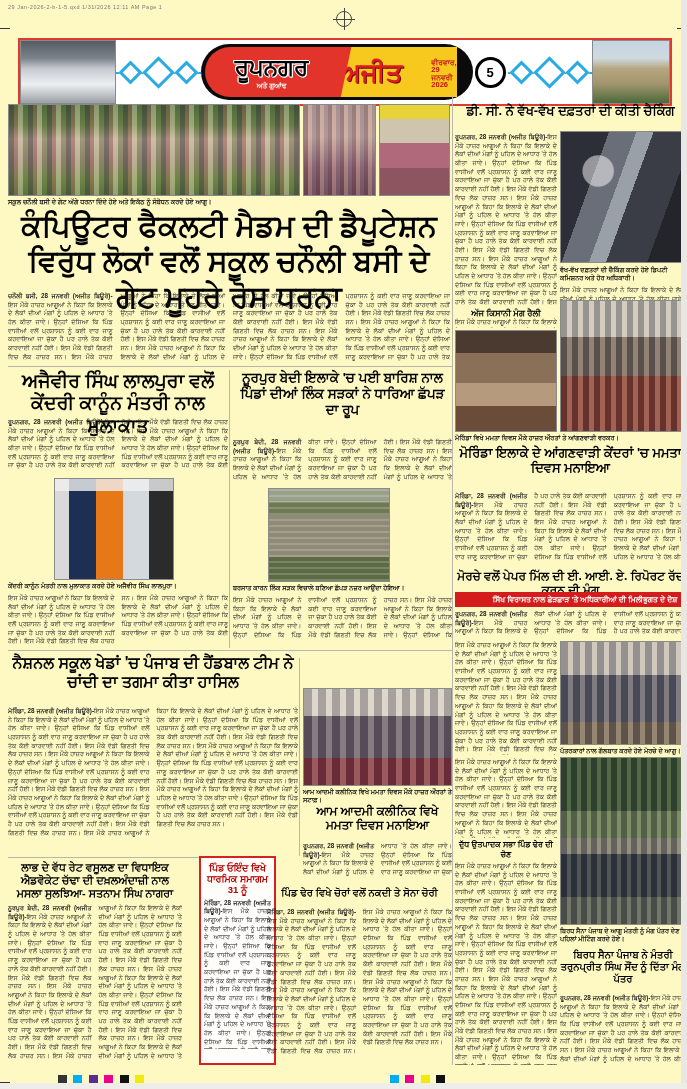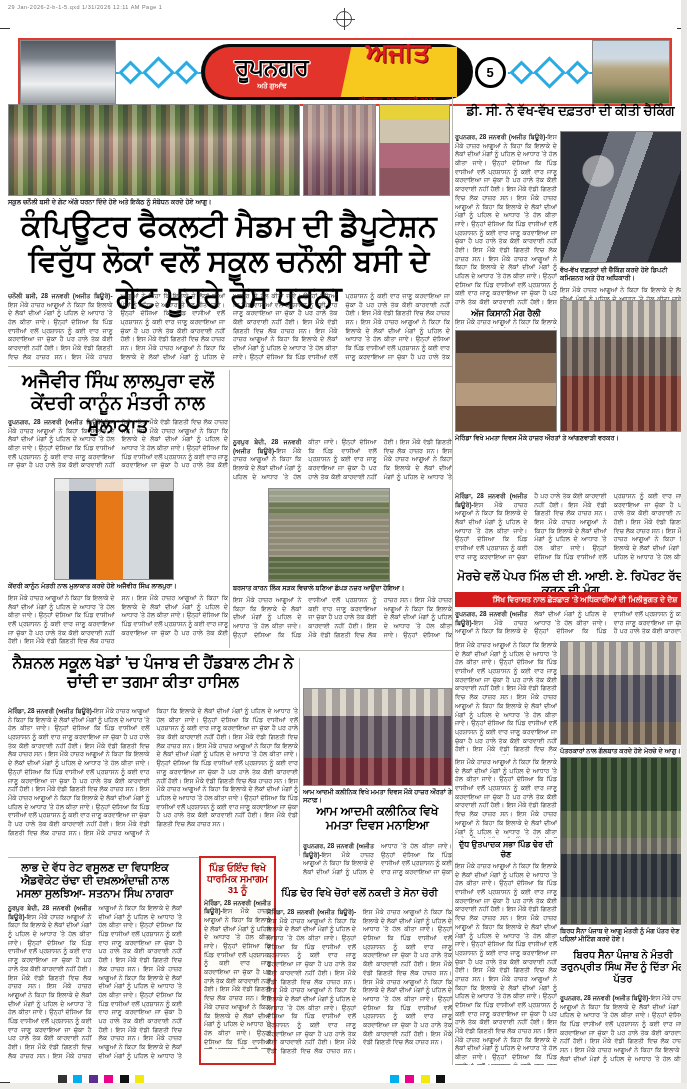--- a/index.html
+++ b/index.html
@@ -1,35 +1,35 @@
 <!DOCTYPE html>
 <html><head>
 <meta charset="utf-8">
 <style>
   html,body{margin:0;padding:0;background:#e8e6e1;}
-  #page{position:relative;width:687px;height:1089px;background:#ffffff;overflow:hidden;
+  #page{position:relative;width:687px;height:1089px;background:#fef9c3;overflow:hidden;
         font-family:"Liberation Sans","DejaVu Sans",sans-serif;color:#1a1a1a;}
   .abs{position:absolute;}
   
   #masthead{left:18px;top:38px;width:650px;height:64px;border:2px solid #e0392e;
             display:flex;align-items:stretch;background:#fff;}
   .mh-photo{flex:0 0 auto;border-right:1px solid #e0392e;}
   .ph-gurdwara{width:96px;background:linear-gradient(180deg,#565b63 0%,#7d838c 28%,#c7cbd1 45%,#edeff1 70%,#9aa0a6 100%);}
   .ph-fort{width:78px;border-left:1px solid #e0392e;border-right:none;
            background:linear-gradient(180deg,#c6d5e2 0%,#cfd9e0 28%,#b5a67f 45%,#a3966f 68%,#4d6a3a 100%);}
   .dstrip{flex:1 1 auto;display:flex;align-items:center;justify-content:center;gap:8px;position:relative;}
   .dstrip:before{content:"";position:absolute;left:0;right:0;top:50%;height:2px;background:#2aabe2;}
   .dmd{width:11px;height:11px;border:3px solid #2aabe2;background:#fff;transform:rotate(45deg);position:relative;z-index:1;}
   .dmd.big{width:17px;height:17px;}
   #mh-pill{flex:0 0 272px;align-self:center;height:56px;background:#0b0b0b;border-radius:30px;
            display:flex;align-items:stretch;overflow:hidden;padding:3px 16px 3px 4px;box-sizing:border-box;}
   #mh-red{flex:1.15;background:#e2342b;border-radius:26px 0 0 26px;display:flex;flex-direction:column;
           align-items:center;justify-content:center;line-height:1;}
   #mh-slant{width:14px;background:#e2342b;transform:skewX(-12deg);margin:0 -7px;z-index:1;}
-  #mh-yellow{flex:1;background:#f7c81e;display:flex;flex-direction:column;align-items:center;justify-content:center;line-height:1;gap:29px;}
+  #mh-yellow{flex:1;background:#f7c81e;display:flex;flex-direction:row;align-items:center;justify-content:center;line-height:1;gap:29px;}
   #edition-title{font-size:23px;font-weight:bold;color:#000;
      text-shadow:1px 0 #fff,-1px 0 #fff,0 1px #fff,0 -1px #fff,1px 1px #fff,-1px -1px #fff;}
   #edition-sub{font-size:7px;color:#fff;margin-top:3px;font-weight:bold;}
   #paper-title{font-size:26px;font-weight:bold;color:#e01b22;text-shadow:1px 1px 0 #6d0e0e;}
   #mh-date{font-size:7.5px;font-weight:bold;color:#c40f14;margin-top:3px;}
   #pg-circle{align-self:center;width:25px;height:25px;border-radius:50%;background:#fff;border:3px solid #000;
              display:flex;align-items:center;justify-content:center;font-weight:bold;font-size:13px;color:#000;
              margin:0 2px;z-index:2;}
   
   .photo{border:1px solid #8a8a8a;box-sizing:border-box;}
@@ -140,20 +140,21 @@
   </div>
   <div class="abs photo ph-office" style="left:560px;top:131px;width:126px;height:132px;"></div>
   <div class="abs cap" style="left:560px;top:266px;width:126px;height:18px;">ਵੱਖ-ਵੱਖ ਦਫ਼ਤਰਾਂ ਦੀ ਚੈਕਿੰਗ ਕਰਦੇ ਹੋਏ ਡਿਪਟੀ ਕਮਿਸ਼ਨਰ ਅਤੇ ਹੋਰ ਅਧਿਕਾਰੀ।</div>
   <div class="abs body-txt" style="left:560px;top:286px;width:126px;height:18px;"><span>ਇਸ ਮੌਕੇ ਹਾਜ਼ਰ ਆਗੂਆਂ ਨੇ ਕਿਹਾ ਕਿ ਇਲਾਕੇ ਦੇ ਲੋਕਾਂ ਦੀਆਂ ਮੰਗਾਂ ਨੂੰ ਪਹਿਲ ਦੇ ਆਧਾਰ 'ਤੇ ਹੱਲ ਕੀਤਾ ਜਾਵੇ। ਉਨ੍ਹਾਂ ਦੱਸਿਆ ਕਿ ਪਿੰਡ ਵਾਸੀਆਂ ਵਲੋਂ ਪ੍ਰਸ਼ਾਸਨ ਨੂੰ ਕਈ ਵਾਰ ਜਾਣੂ ਕਰਵਾਇਆ ਜਾ ਚੁੱਕਾ ਹੈ ਪਰ ਹਾਲੇ ਤੱਕ ਕੋਈ ਕਾਰਵਾਈ ਨਹੀਂ ਹੋਈ। ਇਸ ਮੌਕੇ ਵੱਡੀ ਗਿਣਤੀ ਵਿਚ ਲੋਕ ਹਾਜ਼ਰ ਸਨ। </span></div>
   <div class="abs subhead" style="left:455px;top:308px;width:102px;font-size:8.5px;">ਅੱਜ ਕਿਸਾਨੀ ਮੰਗ ਰੈਲੀ</div>
   <div class="abs body-txt" style="left:455px;top:318px;width:102px;height:10px;"><span>ਇਸ ਮੌਕੇ ਹਾਜ਼ਰ ਆਗੂਆਂ ਨੇ ਕਿਹਾ ਕਿ ਇਲਾਕੇ ਦੇ ਲੋਕਾਂ ਦੀਆਂ ਮੰਗਾਂ ਨੂੰ ਪਹਿਲ ਦੇ ਆਧਾਰ 'ਤੇ ਹੱਲ ਕੀਤਾ ਜਾਵੇ। ਉਨ੍ਹਾਂ ਦੱਸਿਆ ਕਿ ਪਿੰਡ ਵਾਸੀਆਂ ਵਲੋਂ ਪ੍ਰਸ਼ਾਸਨ ਨੂੰ ਕਈ ਵਾਰ ਜਾਣੂ ਕਰਵਾਇਆ ਜਾ ਚੁੱਕਾ ਹੈ ਪਰ ਹਾਲੇ ਤੱਕ ਕੋਈ ਕਾਰਵਾਈ ਨਹੀਂ ਹੋਈ। ਇਸ ਮੌਕੇ ਵੱਡੀ ਗਿਣਤੀ ਵਿਚ ਲੋਕ ਹਾਜ਼ਰ ਸਨ। </span></div>
 
   <div class="abs photo ph-room-brown" style="left:455px;top:330px;width:102px;height:102px;"></div>
   <div class="abs photo ph-group-red" style="left:560px;top:300px;width:126px;height:132px;"></div>
   <div class="abs cap" style="left:455px;top:434px;width:231px;">ਮੋਰਿੰਡਾ ਵਿਖੇ ਮਮਤਾ ਦਿਵਸ ਮੌਕੇ ਹਾਜ਼ਰ ਔਰਤਾਂ ਤੇ ਆਂਗਣਵਾੜੀ ਵਰਕਰ।</div>
+  <div class="abs hl" style="left:455px;top:445px;width:231px;height:44px;font-size:13px;">ਮੋਰਿੰਡਾ ਇਲਾਕੇ ਦੇ ਆਂਗਣਵਾੜੀ ਕੇਂਦਰਾਂ 'ਚ ਮਮਤਾ ਦਿਵਸ ਮਨਾਇਆ</div>
   <div class="abs body-txt c3" style="left:455px;top:492px;width:231px;height:74px;">
     <b>ਮੋਰਿੰਡਾ, 28 ਜਨਵਰੀ (ਅਜੀਤ ਬਿਊਰੋ)-</b><span>ਇਸ ਮੌਕੇ ਹਾਜ਼ਰ ਆਗੂਆਂ ਨੇ ਕਿਹਾ ਕਿ ਇਲਾਕੇ ਦੇ ਲੋਕਾਂ ਦੀਆਂ ਮੰਗਾਂ ਨੂੰ ਪਹਿਲ ਦੇ ਆਧਾਰ 'ਤੇ ਹੱਲ ਕੀਤਾ ਜਾਵੇ। ਉਨ੍ਹਾਂ ਦੱਸਿਆ ਕਿ ਪਿੰਡ ਵਾਸੀਆਂ ਵਲੋਂ ਪ੍ਰਸ਼ਾਸਨ ਨੂੰ ਕਈ ਵਾਰ ਜਾਣੂ ਕਰਵਾਇਆ ਜਾ ਚੁੱਕਾ ਹੈ ਪਰ ਹਾਲੇ ਤੱਕ ਕੋਈ ਕਾਰਵਾਈ ਨਹੀਂ ਹੋਈ। ਇਸ ਮੌਕੇ ਵੱਡੀ ਗਿਣਤੀ ਵਿਚ ਲੋਕ ਹਾਜ਼ਰ ਸਨ। ਇਸ ਮੌਕੇ ਹਾਜ਼ਰ ਆਗੂਆਂ ਨੇ ਕਿਹਾ ਕਿ ਇਲਾਕੇ ਦੇ ਲੋਕਾਂ ਦੀਆਂ ਮੰਗਾਂ ਨੂੰ ਪਹਿਲ ਦੇ ਆਧਾਰ 'ਤੇ ਹੱਲ ਕੀਤਾ ਜਾਵੇ। ਉਨ੍ਹਾਂ ਦੱਸਿਆ ਕਿ ਪਿੰਡ ਵਾਸੀਆਂ ਵਲੋਂ ਪ੍ਰਸ਼ਾਸਨ ਨੂੰ ਕਈ ਵਾਰ ਜਾਣੂ ਕਰਵਾਇਆ ਜਾ ਚੁੱਕਾ ਹੈ ਪਰ ਹਾਲੇ ਤੱਕ ਕੋਈ ਕਾਰਵਾਈ ਨਹੀਂ ਹੋਈ। ਇਸ ਮੌਕੇ ਵੱਡੀ ਗਿਣਤੀ ਵਿਚ ਲੋਕ ਹਾਜ਼ਰ ਸਨ। ਇਸ ਮੌਕੇ ਹਾਜ਼ਰ ਆਗੂਆਂ ਨੇ ਕਿਹਾ ਕਿ ਇਲਾਕੇ ਦੇ ਲੋਕਾਂ ਦੀਆਂ ਮੰਗਾਂ ਨੂੰ ਪਹਿਲ ਦੇ ਆਧਾਰ 'ਤੇ ਹੱਲ ਕੀਤਾ ਜਾਵੇ। ਉਨ੍ਹਾਂ ਦੱਸਿਆ ਕਿ ਪਿੰਡ ਵਾਸੀਆਂ ਵਲੋਂ ਪ੍ਰਸ਼ਾਸਨ ਨੂੰ ਕਈ ਵਾਰ ਜਾਣੂ ਕਰਵਾਇਆ ਜਾ ਚੁੱਕਾ ਹੈ ਪਰ ਹਾਲੇ ਤੱਕ ਕੋਈ ਕਾਰਵਾਈ ਨਹੀਂ ਹੋਈ। ਇਸ ਮੌਕੇ ਵੱਡੀ ਗਿਣਤੀ ਵਿਚ ਲੋਕ ਹਾਜ਼ਰ ਸਨ। </span>
   </div>
 
   <div class="abs hl" style="left:455px;top:569px;width:231px;font-size:12px;">ਮੋਰਚੇ ਵਲੋਂ ਪੇਪਰ ਮਿੱਲ ਦੀ ਈ. ਆਈ. ਏ. ਰਿਪੋਰਟ ਰੱਦ ਕਰਨ ਦੀ ਮੰਗ</div>
   <div class="abs" id="mill-bar" style="left:455px;top:592px;width:260px;height:15px;">ਸਿੱਖ ਵਿਰਾਸਤ ਨਾਲ ਛੇੜਛਾੜ 'ਤੇ ਅਧਿਕਾਰੀਆਂ ਦੀ ਮਿਲੀਭੁਗਤ ਦੇ ਦੋਸ਼</div>
   <div class="abs body-txt c3" style="left:455px;top:610px;width:231px;height:28px;">
     <b>ਰੂਪਨਗਰ, 28 ਜਨਵਰੀ (ਅਜੀਤ ਬਿਊਰੋ)-</b><span>ਇਸ ਮੌਕੇ ਹਾਜ਼ਰ ਆਗੂਆਂ ਨੇ ਕਿਹਾ ਕਿ ਇਲਾਕੇ ਦੇ ਲੋਕਾਂ ਦੀਆਂ ਮੰਗਾਂ ਨੂੰ ਪਹਿਲ ਦੇ ਆਧਾਰ 'ਤੇ ਹੱਲ ਕੀਤਾ ਜਾਵੇ। ਉਨ੍ਹਾਂ ਦੱਸਿਆ ਕਿ ਪਿੰਡ ਵਾਸੀਆਂ ਵਲੋਂ ਪ੍ਰਸ਼ਾਸਨ ਨੂੰ ਕਈ ਵਾਰ ਜਾਣੂ ਕਰਵਾਇਆ ਜਾ ਚੁੱਕਾ ਹੈ ਪਰ ਹਾਲੇ ਤੱਕ ਕੋਈ ਕਾਰਵਾਈ ਨਹੀਂ ਹੋਈ। ਇਸ ਮੌਕੇ ਵੱਡੀ ਗਿਣਤੀ ਵਿਚ ਲੋਕ ਹਾਜ਼ਰ ਸਨ। ਇਸ ਮੌਕੇ ਹਾਜ਼ਰ ਆਗੂਆਂ ਨੇ ਕਿਹਾ ਕਿ ਇਲਾਕੇ ਦੇ ਲੋਕਾਂ ਦੀਆਂ ਮੰਗਾਂ ਨੂੰ ਪਹਿਲ ਦੇ ਆਧਾਰ 'ਤੇ ਹੱਲ ਕੀਤਾ ਜਾਵੇ। ਉਨ੍ਹਾਂ ਦੱਸਿਆ ਕਿ ਪਿੰਡ ਵਾਸੀਆਂ ਵਲੋਂ ਪ੍ਰਸ਼ਾਸਨ ਨੂੰ ਕਈ ਵਾਰ ਜਾਣੂ ਕਰਵਾਇਆ ਜਾ ਚੁੱਕਾ ਹੈ ਪਰ ਹਾਲੇ ਤੱਕ ਕੋਈ ਕਾਰਵਾਈ ਨਹੀਂ ਹੋਈ। ਇਸ ਮੌਕੇ ਵੱਡੀ ਗਿਣਤੀ ਵਿਚ ਲੋਕ ਹਾਜ਼ਰ ਸਨ। </span>
   </div>
   <div class="abs body-txt" style="left:455px;top:641px;width:102px;height:114px;"><span>ਇਸ ਮੌਕੇ ਹਾਜ਼ਰ ਆਗੂਆਂ ਨੇ ਕਿਹਾ ਕਿ ਇਲਾਕੇ ਦੇ ਲੋਕਾਂ ਦੀਆਂ ਮੰਗਾਂ ਨੂੰ ਪਹਿਲ ਦੇ ਆਧਾਰ 'ਤੇ ਹੱਲ ਕੀਤਾ ਜਾਵੇ। ਉਨ੍ਹਾਂ ਦੱਸਿਆ ਕਿ ਪਿੰਡ ਵਾਸੀਆਂ ਵਲੋਂ ਪ੍ਰਸ਼ਾਸਨ ਨੂੰ ਕਈ ਵਾਰ ਜਾਣੂ ਕਰਵਾਇਆ ਜਾ ਚੁੱਕਾ ਹੈ ਪਰ ਹਾਲੇ ਤੱਕ ਕੋਈ ਕਾਰਵਾਈ ਨਹੀਂ ਹੋਈ। ਇਸ ਮੌਕੇ ਵੱਡੀ ਗਿਣਤੀ ਵਿਚ ਲੋਕ ਹਾਜ਼ਰ ਸਨ। ਇਸ ਮੌਕੇ ਹਾਜ਼ਰ ਆਗੂਆਂ ਨੇ ਕਿਹਾ ਕਿ ਇਲਾਕੇ ਦੇ ਲੋਕਾਂ ਦੀਆਂ ਮੰਗਾਂ ਨੂੰ ਪਹਿਲ ਦੇ ਆਧਾਰ 'ਤੇ ਹੱਲ ਕੀਤਾ ਜਾਵੇ। ਉਨ੍ਹਾਂ ਦੱਸਿਆ ਕਿ ਪਿੰਡ ਵਾਸੀਆਂ ਵਲੋਂ ਪ੍ਰਸ਼ਾਸਨ ਨੂੰ ਕਈ ਵਾਰ ਜਾਣੂ ਕਰਵਾਇਆ ਜਾ ਚੁੱਕਾ ਹੈ ਪਰ ਹਾਲੇ ਤੱਕ ਕੋਈ ਕਾਰਵਾਈ ਨਹੀਂ ਹੋਈ। ਇਸ ਮੌਕੇ ਵੱਡੀ ਗਿਣਤੀ ਵਿਚ ਲੋਕ ਹਾਜ਼ਰ ਸਨ। ਇਸ ਮੌਕੇ ਹਾਜ਼ਰ ਆਗੂਆਂ ਨੇ ਕਿਹਾ ਕਿ ਇਲਾਕੇ ਦੇ ਲੋਕਾਂ ਦੀਆਂ ਮੰਗਾਂ ਨੂੰ ਪਹਿਲ ਦੇ ਆਧਾਰ 'ਤੇ ਹੱਲ ਕੀਤਾ ਜਾਵੇ। ਉਨ੍ਹਾਂ ਦੱਸਿਆ ਕਿ ਪਿੰਡ ਵਾਸੀਆਂ ਵਲੋਂ ਪ੍ਰਸ਼ਾਸਨ ਨੂੰ ਕਈ ਵਾਰ ਜਾਣੂ ਕਰਵਾਇਆ ਜਾ ਚੁੱਕਾ ਹੈ ਪਰ ਹਾਲੇ ਤੱਕ ਕੋਈ ਕਾਰਵਾਈ ਨਹੀਂ ਹੋਈ। ਇਸ ਮੌਕੇ ਵੱਡੀ ਗਿਣਤੀ ਵਿਚ ਲੋਕ ਹਾਜ਼ਰ ਸਨ। </span></div>
@@ -174,20 +175,21 @@
   <div class="abs hl" style="left:8px;top:370px;width:220px;height:44px;font-size:19px;">ਅਜੈਵੀਰ ਸਿੰਘ ਲਾਲਪੁਰਾ ਵਲੋਂ ਕੇਂਦਰੀ ਕਾਨੂੰਨ ਮੰਤਰੀ ਨਾਲ ਮੁਲਾਕਾਤ</div>
   <div class="abs body-txt c2" style="left:8px;top:418px;width:220px;height:58px;">
     <b>ਰੂਪਨਗਰ, 28 ਜਨਵਰੀ (ਅਜੀਤ ਬਿਊਰੋ)-</b><span>ਇਸ ਮੌਕੇ ਹਾਜ਼ਰ ਆਗੂਆਂ ਨੇ ਕਿਹਾ ਕਿ ਇਲਾਕੇ ਦੇ ਲੋਕਾਂ ਦੀਆਂ ਮੰਗਾਂ ਨੂੰ ਪਹਿਲ ਦੇ ਆਧਾਰ 'ਤੇ ਹੱਲ ਕੀਤਾ ਜਾਵੇ। ਉਨ੍ਹਾਂ ਦੱਸਿਆ ਕਿ ਪਿੰਡ ਵਾਸੀਆਂ ਵਲੋਂ ਪ੍ਰਸ਼ਾਸਨ ਨੂੰ ਕਈ ਵਾਰ ਜਾਣੂ ਕਰਵਾਇਆ ਜਾ ਚੁੱਕਾ ਹੈ ਪਰ ਹਾਲੇ ਤੱਕ ਕੋਈ ਕਾਰਵਾਈ ਨਹੀਂ ਹੋਈ। ਇਸ ਮੌਕੇ ਵੱਡੀ ਗਿਣਤੀ ਵਿਚ ਲੋਕ ਹਾਜ਼ਰ ਸਨ। ਇਸ ਮੌਕੇ ਹਾਜ਼ਰ ਆਗੂਆਂ ਨੇ ਕਿਹਾ ਕਿ ਇਲਾਕੇ ਦੇ ਲੋਕਾਂ ਦੀਆਂ ਮੰਗਾਂ ਨੂੰ ਪਹਿਲ ਦੇ ਆਧਾਰ 'ਤੇ ਹੱਲ ਕੀਤਾ ਜਾਵੇ। ਉਨ੍ਹਾਂ ਦੱਸਿਆ ਕਿ ਪਿੰਡ ਵਾਸੀਆਂ ਵਲੋਂ ਪ੍ਰਸ਼ਾਸਨ ਨੂੰ ਕਈ ਵਾਰ ਜਾਣੂ ਕਰਵਾਇਆ ਜਾ ਚੁੱਕਾ ਹੈ ਪਰ ਹਾਲੇ ਤੱਕ ਕੋਈ ਕਾਰਵਾਈ ਨਹੀਂ ਹੋਈ। ਇਸ ਮੌਕੇ ਵੱਡੀ ਗਿਣਤੀ ਵਿਚ ਲੋਕ ਹਾਜ਼ਰ ਸਨ। </span>
   </div>
   <div class="abs photo ph-three-men" style="left:54px;top:478px;width:120px;height:102px;"></div>
   <div class="abs cap" style="left:8px;top:582px;width:220px;">ਕੇਂਦਰੀ ਕਾਨੂੰਨ ਮੰਤਰੀ ਨਾਲ ਮੁਲਾਕਾਤ ਕਰਦੇ ਹੋਏ ਅਜੈਵੀਰ ਸਿੰਘ ਲਾਲਪੁਰਾ।</div>
   <div class="abs body-txt c2" style="left:8px;top:594px;width:220px;height:54px;"><span>ਇਸ ਮੌਕੇ ਹਾਜ਼ਰ ਆਗੂਆਂ ਨੇ ਕਿਹਾ ਕਿ ਇਲਾਕੇ ਦੇ ਲੋਕਾਂ ਦੀਆਂ ਮੰਗਾਂ ਨੂੰ ਪਹਿਲ ਦੇ ਆਧਾਰ 'ਤੇ ਹੱਲ ਕੀਤਾ ਜਾਵੇ। ਉਨ੍ਹਾਂ ਦੱਸਿਆ ਕਿ ਪਿੰਡ ਵਾਸੀਆਂ ਵਲੋਂ ਪ੍ਰਸ਼ਾਸਨ ਨੂੰ ਕਈ ਵਾਰ ਜਾਣੂ ਕਰਵਾਇਆ ਜਾ ਚੁੱਕਾ ਹੈ ਪਰ ਹਾਲੇ ਤੱਕ ਕੋਈ ਕਾਰਵਾਈ ਨਹੀਂ ਹੋਈ। ਇਸ ਮੌਕੇ ਵੱਡੀ ਗਿਣਤੀ ਵਿਚ ਲੋਕ ਹਾਜ਼ਰ ਸਨ। ਇਸ ਮੌਕੇ ਹਾਜ਼ਰ ਆਗੂਆਂ ਨੇ ਕਿਹਾ ਕਿ ਇਲਾਕੇ ਦੇ ਲੋਕਾਂ ਦੀਆਂ ਮੰਗਾਂ ਨੂੰ ਪਹਿਲ ਦੇ ਆਧਾਰ 'ਤੇ ਹੱਲ ਕੀਤਾ ਜਾਵੇ। ਉਨ੍ਹਾਂ ਦੱਸਿਆ ਕਿ ਪਿੰਡ ਵਾਸੀਆਂ ਵਲੋਂ ਪ੍ਰਸ਼ਾਸਨ ਨੂੰ ਕਈ ਵਾਰ ਜਾਣੂ ਕਰਵਾਇਆ ਜਾ ਚੁੱਕਾ ਹੈ ਪਰ ਹਾਲੇ ਤੱਕ ਕੋਈ ਕਾਰਵਾਈ ਨਹੀਂ ਹੋਈ। ਇਸ ਮੌਕੇ ਵੱਡੀ ਗਿਣਤੀ ਵਿਚ ਲੋਕ ਹਾਜ਼ਰ ਸਨ। </span></div>
 
   <div class="abs rule" style="left:229px;top:370px;width:1px;height:278px;"></div>
 
+  <div class="abs hl" style="left:233px;top:370px;width:219px;height:64px;font-size:13.5px;">ਨੂਰਪੁਰ ਬੇਦੀ ਇਲਾਕੇ 'ਚ ਪਈ ਬਾਰਿਸ਼ ਨਾਲ ਪਿੰਡਾਂ ਦੀਆਂ ਲਿੰਕ ਸੜਕਾਂ ਨੇ ਧਾਰਿਆ ਛੱਪੜ ਦਾ ਰੂਪ</div>
   <div class="abs body-txt c3" style="left:233px;top:438px;width:219px;height:48px;">
     <b>ਨੂਰਪੁਰ ਬੇਦੀ, 28 ਜਨਵਰੀ (ਅਜੀਤ ਬਿਊਰੋ)-</b><span>ਇਸ ਮੌਕੇ ਹਾਜ਼ਰ ਆਗੂਆਂ ਨੇ ਕਿਹਾ ਕਿ ਇਲਾਕੇ ਦੇ ਲੋਕਾਂ ਦੀਆਂ ਮੰਗਾਂ ਨੂੰ ਪਹਿਲ ਦੇ ਆਧਾਰ 'ਤੇ ਹੱਲ ਕੀਤਾ ਜਾਵੇ। ਉਨ੍ਹਾਂ ਦੱਸਿਆ ਕਿ ਪਿੰਡ ਵਾਸੀਆਂ ਵਲੋਂ ਪ੍ਰਸ਼ਾਸਨ ਨੂੰ ਕਈ ਵਾਰ ਜਾਣੂ ਕਰਵਾਇਆ ਜਾ ਚੁੱਕਾ ਹੈ ਪਰ ਹਾਲੇ ਤੱਕ ਕੋਈ ਕਾਰਵਾਈ ਨਹੀਂ ਹੋਈ। ਇਸ ਮੌਕੇ ਵੱਡੀ ਗਿਣਤੀ ਵਿਚ ਲੋਕ ਹਾਜ਼ਰ ਸਨ। ਇਸ ਮੌਕੇ ਹਾਜ਼ਰ ਆਗੂਆਂ ਨੇ ਕਿਹਾ ਕਿ ਇਲਾਕੇ ਦੇ ਲੋਕਾਂ ਦੀਆਂ ਮੰਗਾਂ ਨੂੰ ਪਹਿਲ ਦੇ ਆਧਾਰ 'ਤੇ ਹੱਲ ਕੀਤਾ ਜਾਵੇ। ਉਨ੍ਹਾਂ ਦੱਸਿਆ ਕਿ ਪਿੰਡ ਵਾਸੀਆਂ ਵਲੋਂ ਪ੍ਰਸ਼ਾਸਨ ਨੂੰ ਕਈ ਵਾਰ ਜਾਣੂ ਕਰਵਾਇਆ ਜਾ ਚੁੱਕਾ ਹੈ ਪਰ ਹਾਲੇ ਤੱਕ ਕੋਈ ਕਾਰਵਾਈ ਨਹੀਂ ਹੋਈ। ਇਸ ਮੌਕੇ ਵੱਡੀ ਗਿਣਤੀ ਵਿਚ ਲੋਕ ਹਾਜ਼ਰ ਸਨ। </span>
   </div>
   <div class="abs photo ph-flood" style="left:268px;top:488px;width:122px;height:94px;"></div>
   <div class="abs cap" style="left:233px;top:584px;width:219px;">ਬਰਸਾਤ ਕਾਰਨ ਲਿੰਕ ਸੜਕ ਵਿਚਾਲੇ ਬਣਿਆ ਛੱਪੜ ਨਜ਼ਰ ਆਉਂਦਾ ਹੋਇਆ।</div>
   <div class="abs body-txt c3" style="left:233px;top:596px;width:219px;height:52px;"><span>ਇਸ ਮੌਕੇ ਹਾਜ਼ਰ ਆਗੂਆਂ ਨੇ ਕਿਹਾ ਕਿ ਇਲਾਕੇ ਦੇ ਲੋਕਾਂ ਦੀਆਂ ਮੰਗਾਂ ਨੂੰ ਪਹਿਲ ਦੇ ਆਧਾਰ 'ਤੇ ਹੱਲ ਕੀਤਾ ਜਾਵੇ। ਉਨ੍ਹਾਂ ਦੱਸਿਆ ਕਿ ਪਿੰਡ ਵਾਸੀਆਂ ਵਲੋਂ ਪ੍ਰਸ਼ਾਸਨ ਨੂੰ ਕਈ ਵਾਰ ਜਾਣੂ ਕਰਵਾਇਆ ਜਾ ਚੁੱਕਾ ਹੈ ਪਰ ਹਾਲੇ ਤੱਕ ਕੋਈ ਕਾਰਵਾਈ ਨਹੀਂ ਹੋਈ। ਇਸ ਮੌਕੇ ਵੱਡੀ ਗਿਣਤੀ ਵਿਚ ਲੋਕ ਹਾਜ਼ਰ ਸਨ। ਇਸ ਮੌਕੇ ਹਾਜ਼ਰ ਆਗੂਆਂ ਨੇ ਕਿਹਾ ਕਿ ਇਲਾਕੇ ਦੇ ਲੋਕਾਂ ਦੀਆਂ ਮੰਗਾਂ ਨੂੰ ਪਹਿਲ ਦੇ ਆਧਾਰ 'ਤੇ ਹੱਲ ਕੀਤਾ ਜਾਵੇ। ਉਨ੍ਹਾਂ ਦੱਸਿਆ ਕਿ ਪਿੰਡ ਵਾਸੀਆਂ ਵਲੋਂ ਪ੍ਰਸ਼ਾਸਨ ਨੂੰ ਕਈ ਵਾਰ ਜਾਣੂ ਕਰਵਾਇਆ ਜਾ ਚੁੱਕਾ ਹੈ ਪਰ ਹਾਲੇ ਤੱਕ ਕੋਈ ਕਾਰਵਾਈ ਨਹੀਂ ਹੋਈ। ਇਸ ਮੌਕੇ ਵੱਡੀ ਗਿਣਤੀ ਵਿਚ ਲੋਕ ਹਾਜ਼ਰ ਸਨ। </span></div>
 
   <div class="abs rule" style="left:8px;top:650px;width:444px;height:1px;"></div>
 
   <div class="abs hl" style="left:8px;top:654px;width:290px;height:50px;font-size:16px;">ਨੈਸ਼ਨਲ ਸਕੂਲ ਖੇਡਾਂ 'ਚ ਪੰਜਾਬ ਦੀ ਹੈਂਡਬਾਲ ਟੀਮ ਨੇ ਚਾਂਦੀ ਦਾ ਤਗਮਾ ਕੀਤਾ ਹਾਸਿਲ</div>

